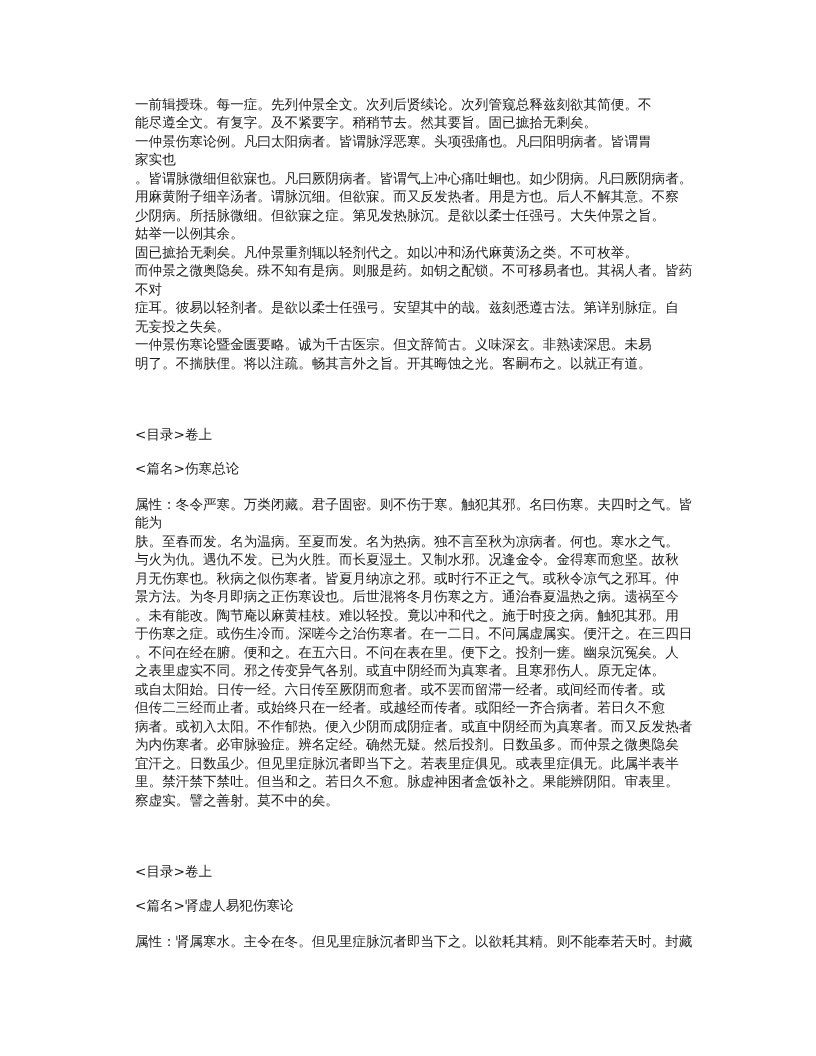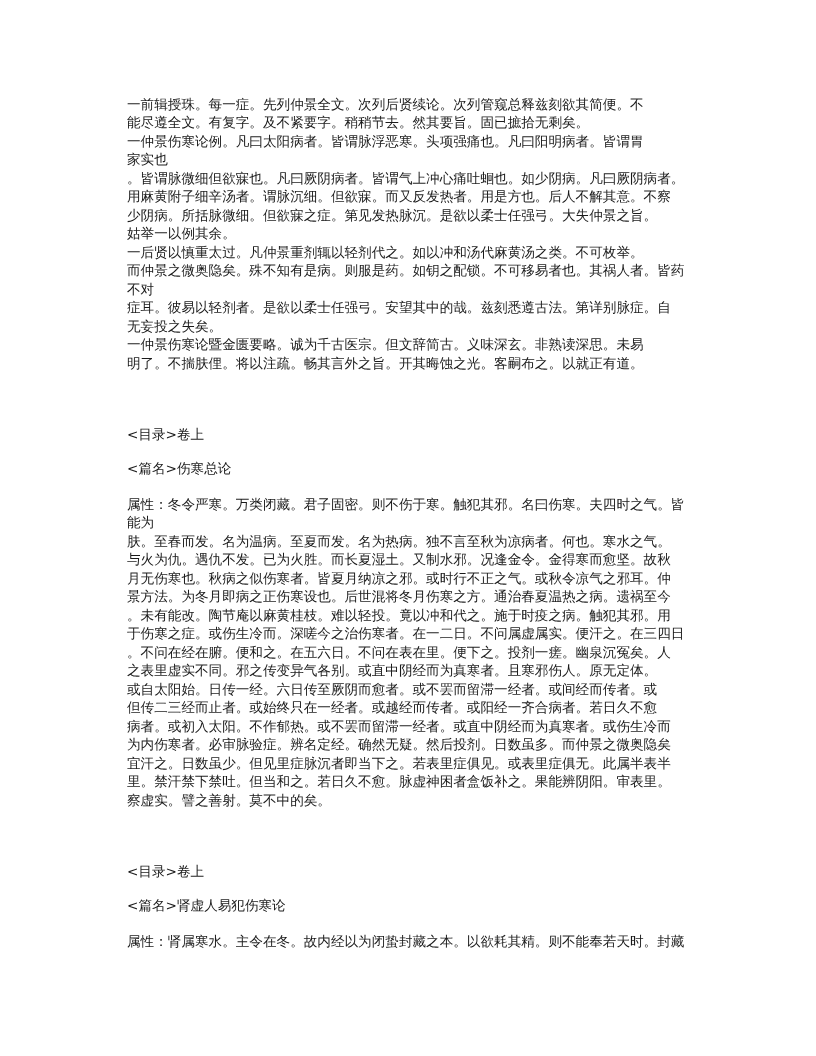--- a/index.html
+++ b/index.html
@@ -1,36 +1,36 @@
 <!DOCTYPE html>
 <html><head>
 <meta charset="utf-8">
 <style>
   html, body { margin: 0; padding: 0; background: #ffffff; }
   body { width: 816px; height: 1056px; position: relative; overflow: hidden;
          font-family: "DejaVu Serif", "Liberation Serif", serif; color: #1a1a1a; }
-  .page { position: absolute; left: 8px; top: 0; width: 736px; height: 1056px; }
+  .page { position: absolute; left: 16px; top: 0; width: 736px; height: 1056px; }
   .line { position: absolute; left: 119px; font-size: 13.6px; line-height: 16px;
           white-space: nowrap; letter-spacing: 0px; }
 </style>
 </head>
 <body>
 
 <div class="page">
 
   <div>
     <div class="line" style="top:96px">一前辑授珠。每一症。先列仲景全文。次列后贤续论。次列管窥总释兹刻欲其简便。不</div>
     <div class="line" style="top:114px">能尽遵全文。有复字。及不紧要字。稍稍节去。然其要旨。固已摭拾无剩矣。</div>
     <div class="line" style="top:133px">一仲景伤寒论例。凡曰太阳病者。皆谓脉浮恶寒。头项强痛也。凡曰阳明病者。皆谓胃</div>
     <div class="line" style="top:151px">家实也</div>
     <div class="line" style="top:170px">。皆谓脉微细但欲寐也。凡曰厥阴病者。皆谓气上冲心痛吐蛔也。如少阴病。凡曰厥阴病者。</div>
     <div class="line" style="top:188px">用麻黄附子细辛汤者。谓脉沉细。但欲寐。而又反发热者。用是方也。后人不解其意。不察</div>
     <div class="line" style="top:207px">少阴病。所括脉微细。但欲寐之症。第见发热脉沉。是欲以柔士任强弓。大失仲景之旨。</div>
     <div class="line" style="top:225px">姑举一以例其余。</div>
-    <div class="line" style="top:244px">一后贤以慎重太过。凡仲景重剂辄以轻剂代之。如以冲和汤代麻黄汤之类。不可枚举。</div>
+    <div class="line" style="top:244px">固已摭拾无剩矣。凡仲景重剂辄以轻剂代之。如以冲和汤代麻黄汤之类。不可枚举。</div>
     <div class="line" style="top:262px">而仲景之微奥隐矣。殊不知有是病。则服是药。如钥之配锁。不可移易者也。其祸人者。皆药</div>
     <div class="line" style="top:281px">不对</div>
     <div class="line" style="top:299px">症耳。彼易以轻剂者。是欲以柔士任强弓。安望其中的哉。兹刻悉遵古法。第详别脉症。自</div>
     <div class="line" style="top:318px">无妄投之失矣。</div>
     <div class="line" style="top:336px">一仲景伤寒论暨金匮要略。诚为千古医宗。但文辞简古。义味深玄。非熟读深思。未易</div>
     <div class="line" style="top:355px">明了。不揣肤俚。将以注疏。畅其言外之旨。开其晦蚀之光。客嗣布之。以就正有道。</div>
   </div>
 
   <div>
     <div class="line" style="top:426px">&lt;目录&gt;卷上</div>
@@ -40,26 +40,26 @@
     <div class="line" style="top:533px">肤。至春而发。名为温病。至夏而发。名为热病。独不言至秋为凉病者。何也。寒水之气。</div>
     <div class="line" style="top:551px">与火为仇。遇仇不发。已为火胜。而长夏湿土。又制水邪。况逢金令。金得寒而愈坚。故秋</div>
     <div class="line" style="top:570px">月无伤寒也。秋病之似伤寒者。皆夏月纳凉之邪。或时行不正之气。或秋令凉气之邪耳。仲</div>
     <div class="line" style="top:588px">景方法。为冬月即病之正伤寒设也。后世混将冬月伤寒之方。通治春夏温热之病。遗祸至今</div>
     <div class="line" style="top:607px">。未有能改。陶节庵以麻黄桂枝。难以轻投。竟以冲和代之。施于时疫之病。触犯其邪。用</div>
     <div class="line" style="top:625px">于伤寒之症。或伤生冷而。深嗟今之治伤寒者。在一二日。不问属虚属实。便汗之。在三四日</div>
     <div class="line" style="top:644px">。不问在经在腑。便和之。在五六日。不问在表在里。便下之。投剂一瘥。幽泉沉冤矣。人</div>
     <div class="line" style="top:662px">之表里虚实不同。邪之传变异气各别。或直中阴经而为真寒者。且寒邪伤人。原无定体。</div>
     <div class="line" style="top:681px">或自太阳始。日传一经。六日传至厥阴而愈者。或不罢而留滞一经者。或间经而传者。或</div>
     <div class="line" style="top:699px">但传二三经而止者。或始终只在一经者。或越经而传者。或阳经一齐合病者。若日久不愈</div>
-    <div class="line" style="top:718px">病者。或初入太阳。不作郁热。或不罢而留滞一经者。或直中阴经而为真寒者。或伤生冷而</div>
+    <div class="line" style="top:718px">病者。或初入太阳。不作郁热。便入少阴而成阴症者。或直中阴经而为真寒者。而又反发热者</div>
     <div class="line" style="top:736px">为内伤寒者。必审脉验症。辨名定经。确然无疑。然后投剂。日数虽多。而仲景之微奥隐矣</div>
     <div class="line" style="top:755px">宜汗之。日数虽少。但见里症脉沉者即当下之。若表里症俱见。或表里症俱无。此属半表半</div>
     <div class="line" style="top:773px">里。禁汗禁下禁吐。但当和之。若日久不愈。脉虚神困者盒饭补之。果能辨阴阳。审表里。</div>
     <div class="line" style="top:792px">察虚实。譬之善射。莫不中的矣。</div>
   </div>
 
   <div>
     <div class="line" style="top:863px">&lt;目录&gt;卷上</div>
     <div class="line" style="top:897px">&lt;篇名&gt;肾虚人易犯伤寒论</div>
-    <div class="line" style="top:933px">属性：肾属寒水。主令在冬。故内经以为闭蛰封藏之本。以欲耗其精。则不能奉若天时。封藏</div>
+    <div class="line" style="top:933px">属性：肾属寒水。主令在冬。但见里症脉沉者即当下之。以欲耗其精。则不能奉若天时。封藏</div>
   </div>
 
 </div>
 
 </body></html>

